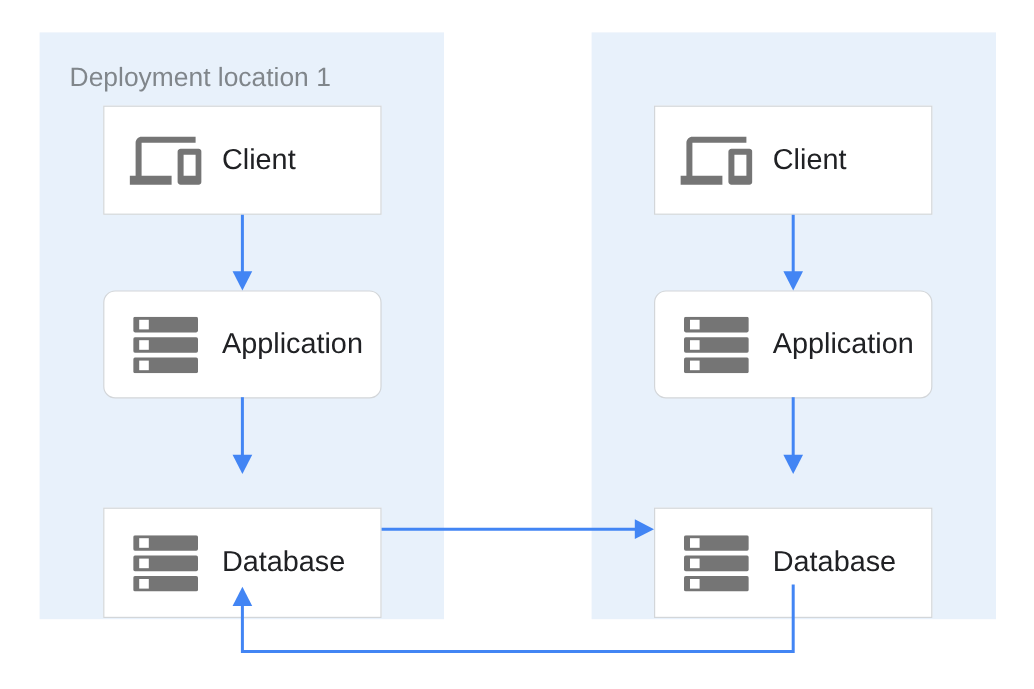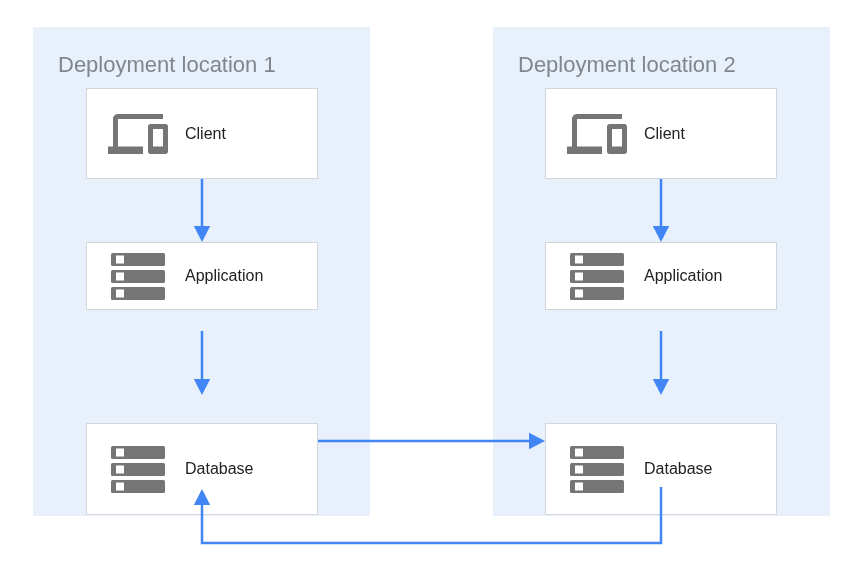--- a/index.html
+++ b/index.html
@@ -41,32 +41,32 @@
     left:53px;
     width:232px;
     background:var(--node-bg);
     border:1px solid var(--node-border);
     display:flex;
     align-items:center;
     padding-left:20px;
   }
   .region-2 .node{left:52px;}
   .node-client{top:61px;height:91px;}
-  .node-application{top:215px;height:68px;}
+  .node-application{top:215px;height:90px;border-radius:10px;}
   .node-database{top:368px;height:92px;margin-top:28px;}
   .icon-slot{
     width:62px;
     flex:none;
     display:flex;
     align-items:center;
     justify-content:center;
   }
   .node-label{
     margin-left:16px;
-    font-size:16px;
+    font-size:24px;
     color:var(--node-label);
     white-space:nowrap;
   }
   svg.edges{
     position:absolute;
     left:0;top:0;
     width:862px;height:574px;
     pointer-events:none;
   }
   svg.edges path{
@@ -127,21 +127,20 @@
             <rect x="5" y="19.5" width="8" height="8"></rect>
             <rect x="5" y="36.5" width="8" height="8"></rect>
           </g>
         </svg>
       </span>
       <span class="node-label">Database</span>
     </div>
   </section>
 
   <section class="region region-2">
-    <div class="region-title">Deployment location 2</div>
 
     <div class="node node-client">
       <span class="icon-slot">
         <svg width="60" height="60" viewBox="0 0 24 24" aria-hidden="true">
           <path fill="var(--icon)" d="M4 6h18V4H4c-1.1 0-2 .9-2 2v11H0v3h14v-3H4V6zm19 2h-6c-.55 0-1 .45-1 1v10c0 .55.45 1 1 1h6c.55 0 1-.45 1-1V9c0-.55-.45-1-1-1zm-1 9h-4v-7h4v7z"></path>
         </svg>
       </span>
       <span class="node-label">Client</span>
     </div>
 

